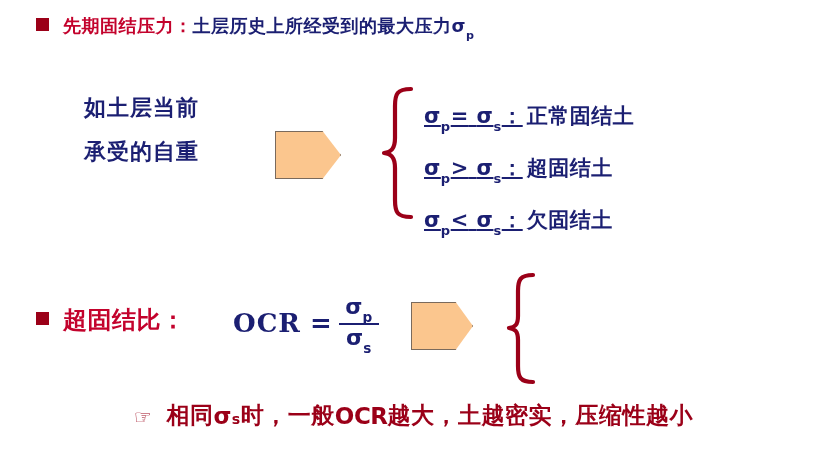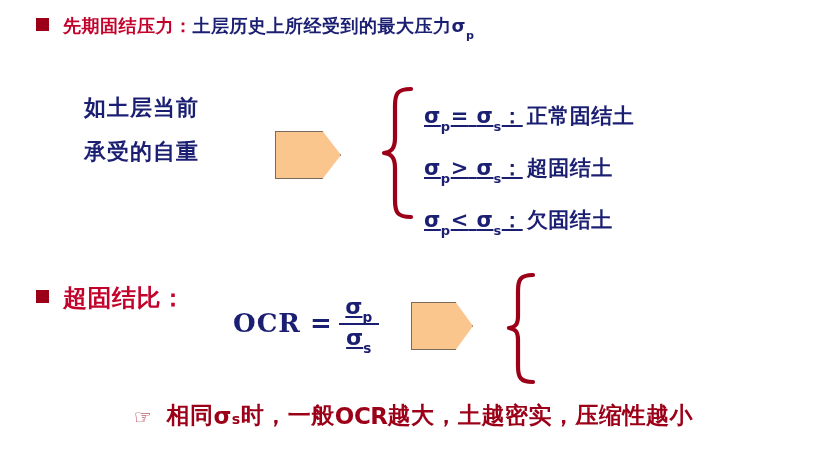--- a/index.html
+++ b/index.html
@@ -127,21 +127,21 @@
     font-weight: bold;
     letter-spacing: -0.5px;
   }
   .cond-list .colon { letter-spacing: 0; }
   .cond-list .label { margin-left: 4px; }
 
   
   .bullet2 {
     position: absolute;
     left: 36px;
-    top: 282px;
+    top: 304px;
     white-space: nowrap;
     font-size: 24px;
     font-weight: bold;
     color: #c3022c;
     letter-spacing: .5px;
   }
 
   .ocr-eq {
     position: absolute;
     left: 233px;
@@ -159,21 +159,20 @@
   .frac {
     display: inline-flex;
     flex-direction: column;
     align-items: center;
     justify-content: center;
     font-family: "DejaVu Sans", sans-serif;
     font-size: 22px;
     line-height: 1.05;
     position: relative;
     top: 1px;
-    text-decoration: underline;
   }
   .frac .num, .frac .den {
     padding: 1px 6px;
   }
   .frac .bar {
     width: 100%;
     min-width: 40px;
     height: 2px;
     background: #1b1f72;
   }

